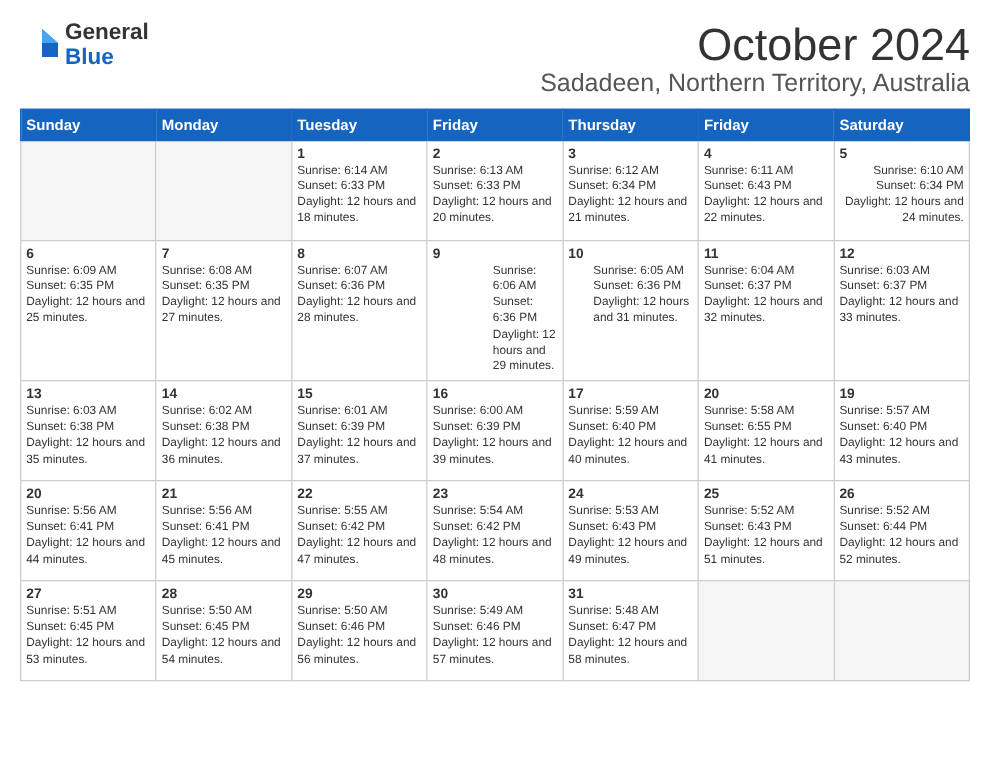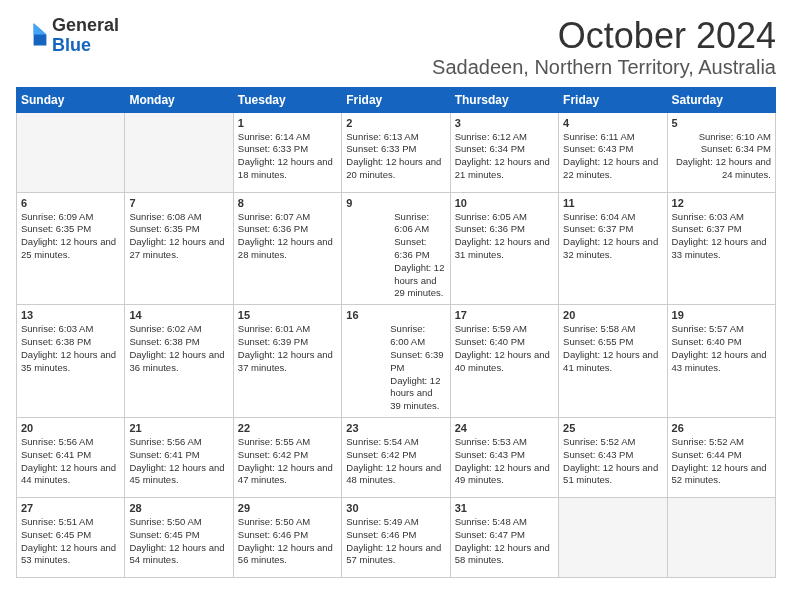--- a/index.html
+++ b/index.html
@@ -169,21 +169,21 @@
 Daylight: 12 hours and 28 minutes.</div>
         </td>
         <td>
           <div class="day-num">9</div>
           <div class="day-info" style="white-space: pre-line; margin-left: 48px;">Sunrise: 6:06 AM
 Sunset: 6:36 PM
 Daylight: 12 hours and 29 minutes.</div>
         </td>
         <td>
           <div class="day-num">10</div>
-          <div class="day-info" style="white-space: pre-line;">Sunrise: 6:05 AM
+          <div class="day-info" style="white-space: pre-line; margin-left: 20px;">Sunrise: 6:05 AM
 Sunset: 6:36 PM
 Daylight: 12 hours and 31 minutes.</div>
         </td>
         <td>
           <div class="day-num">11</div>
           <div class="day-info" style="white-space: pre-line;">Sunrise: 6:04 AM
 Sunset: 6:37 PM
 Daylight: 12 hours and 32 minutes.</div>
         </td>
         <td>
@@ -207,21 +207,21 @@
 Daylight: 12 hours and 36 minutes.</div>
         </td>
         <td>
           <div class="day-num">15</div>
           <div class="day-info" style="white-space: pre-line;">Sunrise: 6:01 AM
 Sunset: 6:39 PM
 Daylight: 12 hours and 37 minutes.</div>
         </td>
         <td>
           <div class="day-num">16</div>
-          <div class="day-info" style="white-space: pre-line; margin-left: 44px;">Sunrise: 6:00 AM
+          <div class="day-info" style="white-space: pre-line;">Sunrise: 6:00 AM
 Sunset: 6:39 PM
 Daylight: 12 hours and 39 minutes.</div>
         </td>
         <td>
           <div class="day-num">17</div>
           <div class="day-info" style="white-space: pre-line;">Sunrise: 5:59 AM
 Sunset: 6:40 PM
 Daylight: 12 hours and 40 minutes.</div>
         </td>
         <td>

